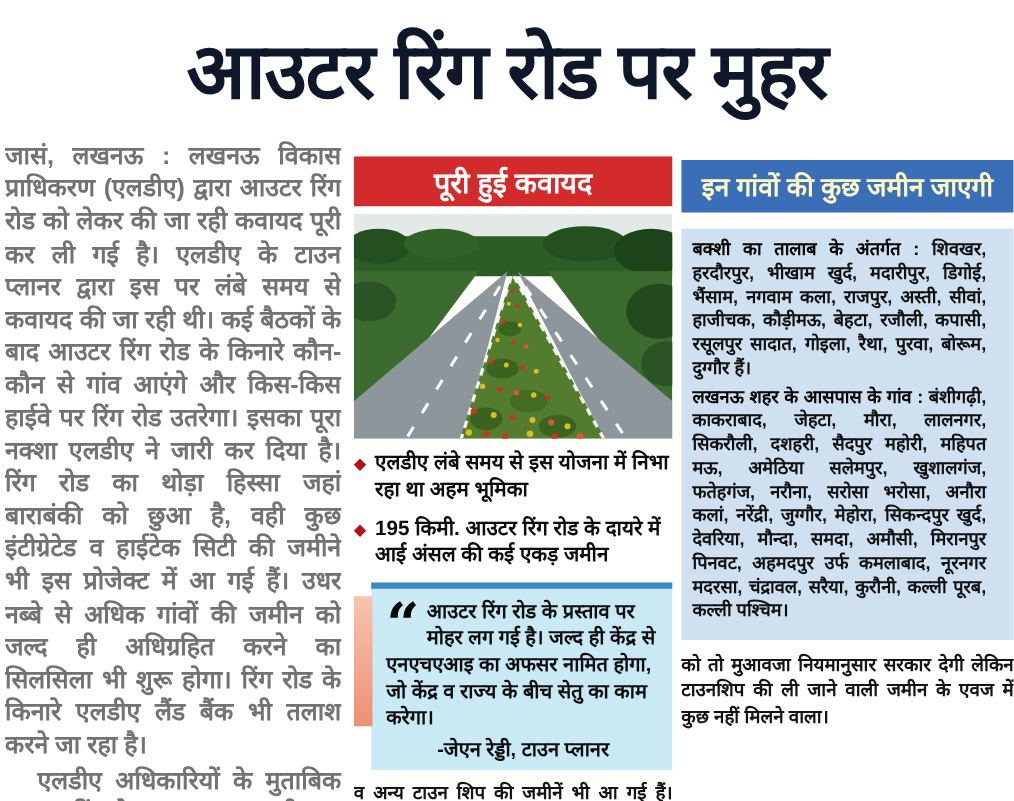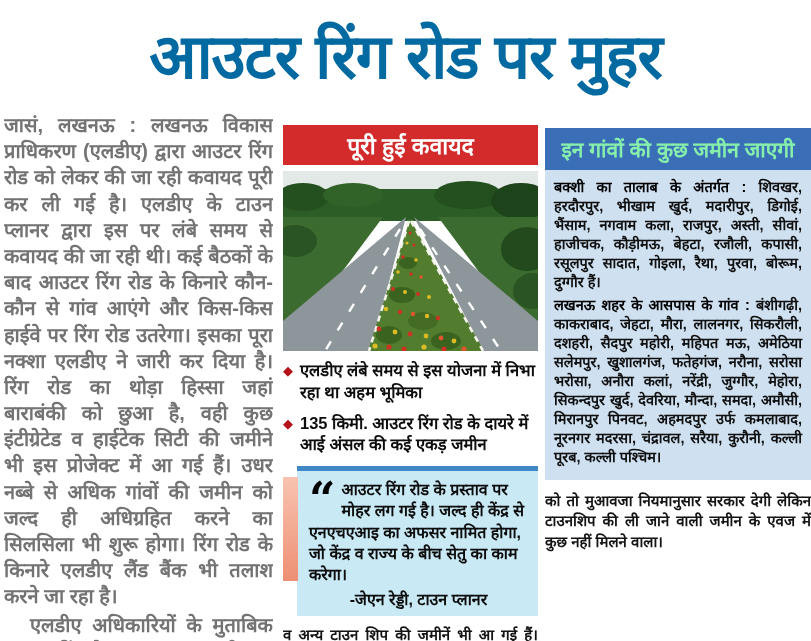--- a/index.html
+++ b/index.html
@@ -2,21 +2,21 @@
 <html lang="hi"><head>
 <meta charset="utf-8">
 <style>
   html,body{margin:0;padding:0;background:#ffffff;}
   #page{position:relative;width:811px;height:641px;background:#fff;overflow:hidden;
         font-family:"Liberation Sans","DejaVu Sans",sans-serif;color:#111;}
 
   
   .headline{position:absolute;top:0;left:0;width:811px;height:108px;
             display:flex;align-items:center;justify-content:center;
-            font-size:62px;font-weight:800;color:#0369a1;letter-spacing:-1px;
+            font-size:62px;font-weight:800;color:#0f172a;letter-spacing:-1px;
             white-space:nowrap;overflow:hidden;}
 
   
   .col-left{position:absolute;left:4px;top:112px;width:269px;height:529px;overflow:hidden;
             font-size:20px;line-height:1.31;font-weight:600;text-align:justify;color:#737373;}
   .col-left p{margin:0 0 2px 0;}
   .col-left p.indent{text-indent:1.3em;font-family:Liberation Serif, serif;}
   .lead{font-weight:800;}
 
   .col-mid{position:absolute;left:283px;top:125px;width:255px;height:516px;overflow:hidden;}
@@ -35,23 +35,23 @@
               background:linear-gradient(to bottom,#f8c3b0,#ee8f74);}
   .quote-mark{float:left;font-family:"DejaVu Serif","Liberation Serif",serif;
               font-size:46px;line-height:0.55;font-weight:900;color:#000;margin:8px 6px 0 0;}
   .quote-text{font-size:16px;font-weight:700;line-height:1.33;color:#0d0d0d;}
   .quote-attr{text-align:center;font-size:16px;font-weight:800;margin-top:3px;color:#0d0d0d;}
 
   .mid-cont{margin-top:9px;font-size:15px;font-weight:600;line-height:1.38;text-align:justify;color:#141414;}
 
   .col-right{position:absolute;left:545px;top:128px;width:266px;height:513px;overflow:hidden;}
   .blue-banner{height:42px;background:#3a6fb7;display:flex;align-items:center;justify-content:center;
-               color:#86efac;font-size:21px;font-weight:800;}
-  .village-panel{background:#cfe1f1;padding:8px 9px 9px 9px;font-size:14.5px;font-weight:600;
-                 line-height:1.31;text-align:justify;color:#101010;}
+               color:#fef9c3;font-size:21px;font-weight:800;}
+  .village-panel{background:#cfe1f1;padding:8px 22px 9px 9px;font-size:14.5px;font-weight:600;
+                 line-height:1.31;text-align:justify;color:#101010;margin-top:13px;}
   .village-panel p{margin:0 0 4px 0;}
   .group-label{font-weight:800;color:#000;}
   .right-cont{margin-top:11px;font-size:15px;font-weight:700;line-height:1.36;text-align:justify;color:#141414;}
 </style>
 </head>
 <body>
 
 <div id="page">
 
   <div class="headline">आउटर रिंग रोड पर मुहर</div>
@@ -131,21 +131,21 @@
       </g>
     </svg>
 
     <ul class="bullets">
       <li>
         <span class="diamond">◆</span>
         <span>एलडीए लंबे समय से इस योजना में निभा रहा था अहम भूमिका</span>
       </li>
       <li>
         <span class="diamond">◆</span>
-        <span>135 किमी. आउटर रिंग रोड के दायरे में आई अंसल की कई एकड़ जमीन</span>
+        <span>195 किमी. आउटर रिंग रोड के दायरे में आई अंसल की कई एकड़ जमीन</span>
       </li>
     </ul>
 
     <div class="quote-box">
       <div class="salmon-bar"></div>
       <div class="quote-text">
         <span class="quote-mark">“</span><span>आउटर रिंग रोड के प्रस्ताव पर मोहर लग गई है। जल्द ही केंद्र से एनएचएआइ का अफसर नामित होगा, जो केंद्र व राज्य के बीच सेतु का काम करेगा।</span>
       </div>
       <div class="quote-attr">-जेएन रेड्डी, टाउन प्लानर</div>
     </div>

